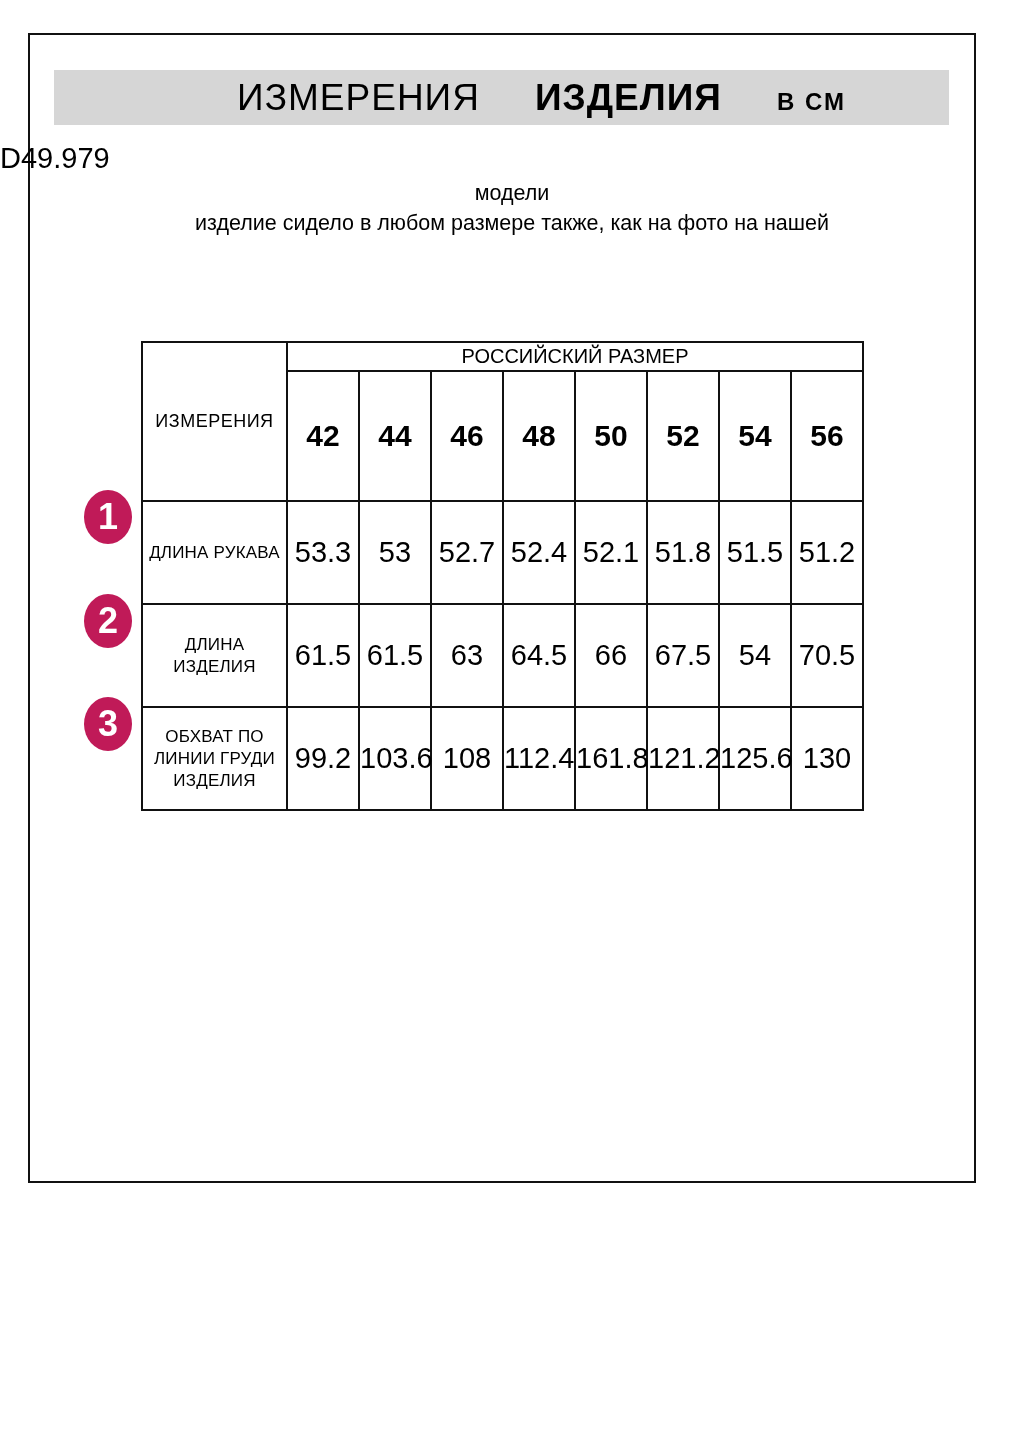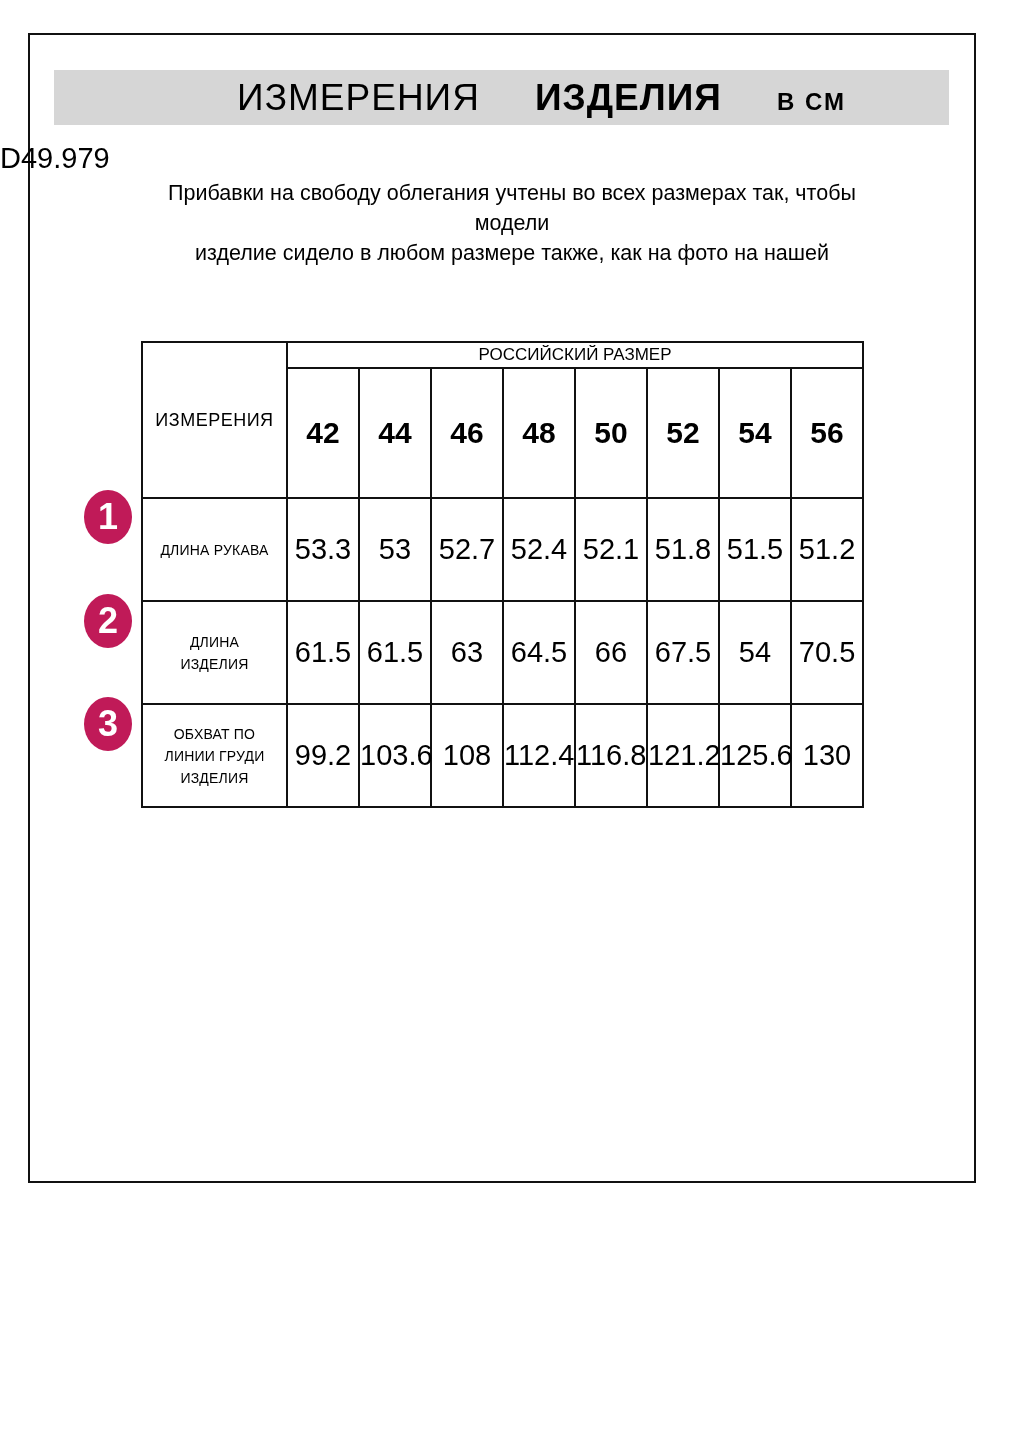--- a/index.html
+++ b/index.html
@@ -54,24 +54,24 @@
     border-collapse: collapse;
     table-layout: fixed;
   }
   table.size-table td {
     border: 2px solid #111111;
     text-align: center;
     vertical-align: middle;
     background: #ffffff;
   }
   td.corner-cell { font-size: 18px; letter-spacing: 0.5px; }
-  tr.group-row td.group-cell { height: 22px; font-size: 17px; padding: 2px 14px; }
+  tr.group-row td.group-cell { height: 22px; font-size: 20px; padding: 2px 14px; }
   tr.sizes-row td { height: 130px; font-size: 30px; font-weight: 700; }
   tr.data-row td { height: 103px; }
-  td.row-label { font-size: 14px; line-height: 22px; letter-spacing: 0.2px; padding: 0 4px; }
+  td.row-label { font-size: 17px; line-height: 22px; letter-spacing: 0.2px; padding: 0 4px; }
   td.value-cell { font-size: 29px; font-weight: 400; }
   .row-badge {
     position: absolute;
     left: 84px;
     width: 48px; height: 54px;
     border-radius: 50%;
     background: var(--badge-color, #c01a58);
     display: flex;
     align-items: center;
     justify-content: center;
@@ -90,21 +90,20 @@
 
 <div class="banner">
   <span class="t-regular">ИЗМЕРЕНИЯ</span>
   <span class="t-bold">ИЗДЕЛИЯ</span>
   <span class="t-unit">В СМ</span>
 </div>
 
 <div class="article-code">D49.979</div>
 
 <div class="description">
-  <div>Прибавки на свободу облегания учтены во всех размерах так, чтобы</div>
   <div>модели</div>
   <div>изделие сидело в любом размере также, как на фото на нашей</div>
 </div>
 
 <table class="size-table">
   <colgroup>
     <col style="width:145px">
     <col style="width:72px">
       <col style="width:72px">
       <col style="width:72px">
@@ -159,21 +158,21 @@
   <tr class="data-row">
     <td class="row-label">
       <div>ОБХВАТ ПО</div>
       <div>ЛИНИИ ГРУДИ</div>
       <div>ИЗДЕЛИЯ</div>
     </td>
     <td class="value-cell">99.2</td>
     <td class="value-cell">103.6</td>
     <td class="value-cell">108</td>
     <td class="value-cell">112.4</td>
-    <td class="value-cell">116.8</td>
+    <td class="value-cell">161.8</td>
     <td class="value-cell">121.2</td>
     <td class="value-cell">125.6</td>
     <td class="value-cell">130</td>
   </tr>
 </tbody>
   </table>
 
 <div class="row-badge b1">
   <span>1</span>
 </div>

